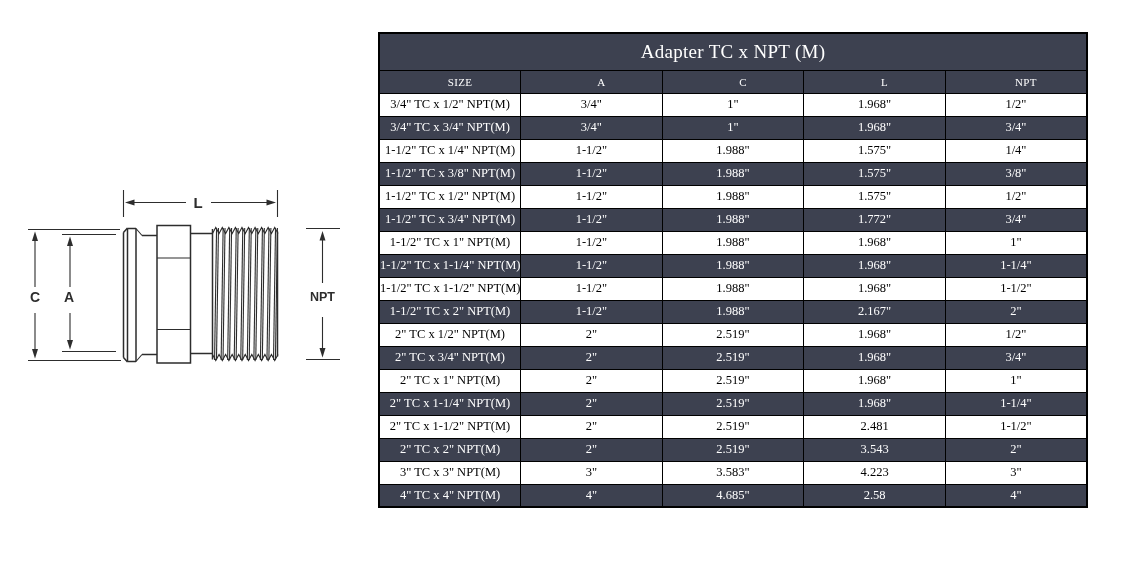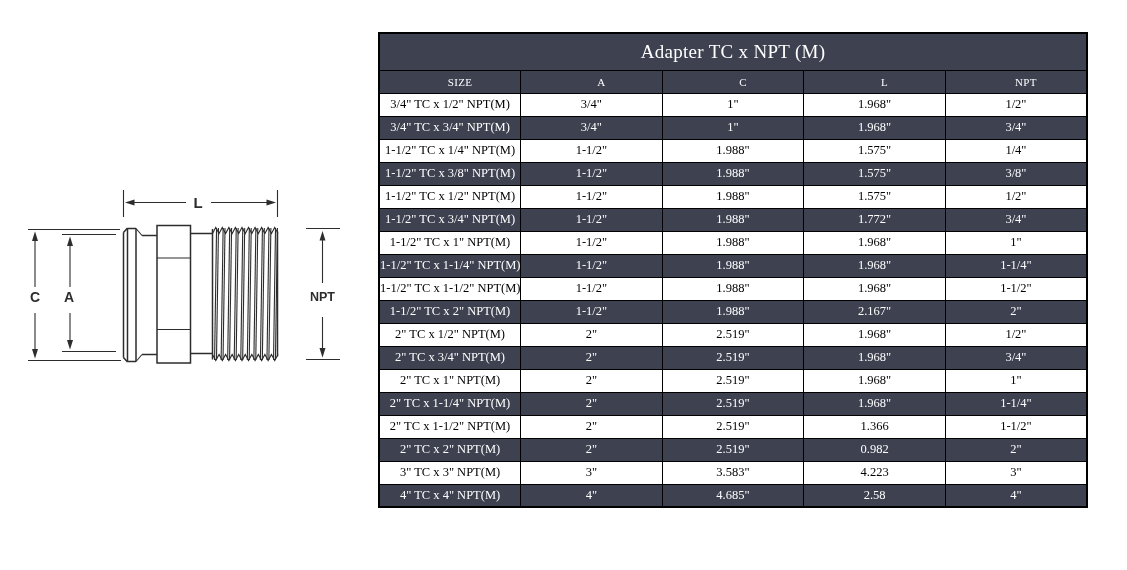--- a/index.html
+++ b/index.html
@@ -226,28 +226,28 @@
       <td>2" TC x 1-1/4" NPT(M)</td>
       <td>2"</td>
       <td>2.519"</td>
       <td>1.968"</td>
       <td>1-1/4"</td>
     </tr>
         <tr>
       <td>2" TC x 1-1/2" NPT(M)</td>
       <td>2"</td>
       <td>2.519"</td>
-      <td>1.366</td>
+      <td>2.481</td>
       <td>1-1/2"</td>
     </tr>
         <tr class="dark">
       <td>2" TC x 2" NPT(M)</td>
       <td>2"</td>
       <td>2.519"</td>
-      <td>0.982</td>
+      <td>3.543</td>
       <td>2"</td>
     </tr>
         <tr>
       <td>3" TC x 3" NPT(M)</td>
       <td>3"</td>
       <td>3.583"</td>
       <td>4.223</td>
       <td>3"</td>
     </tr>
         <tr class="dark">

